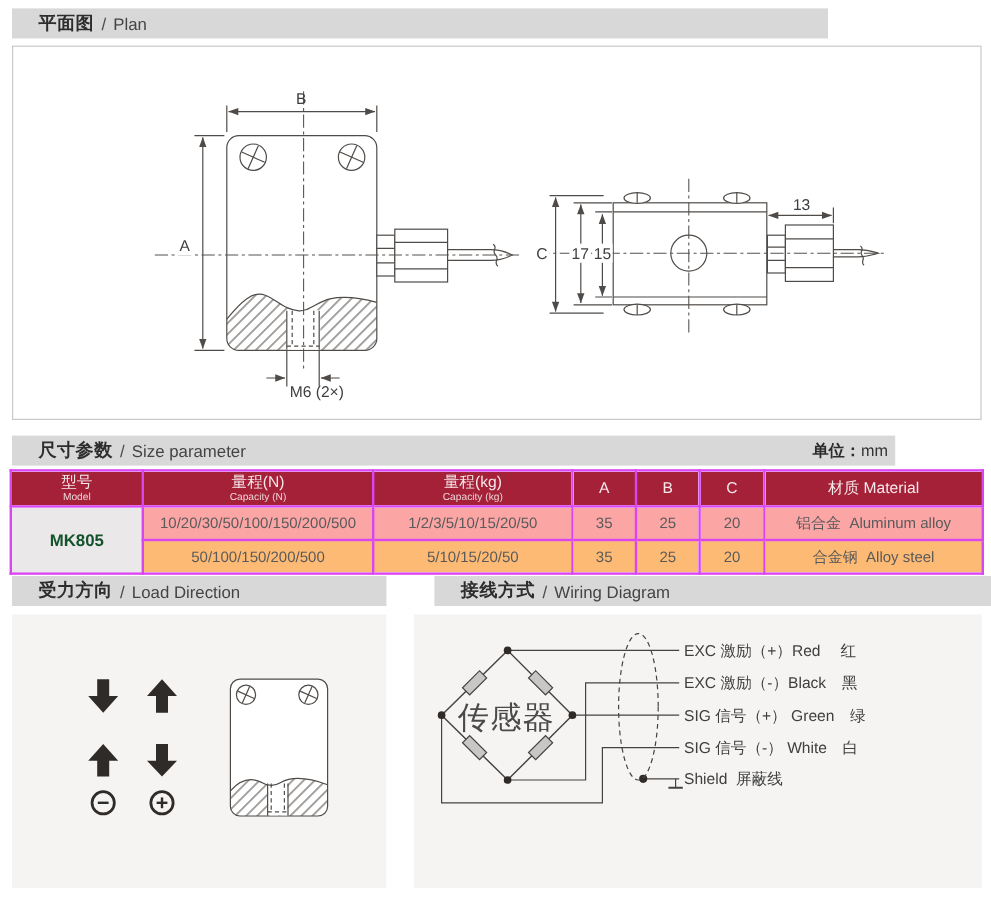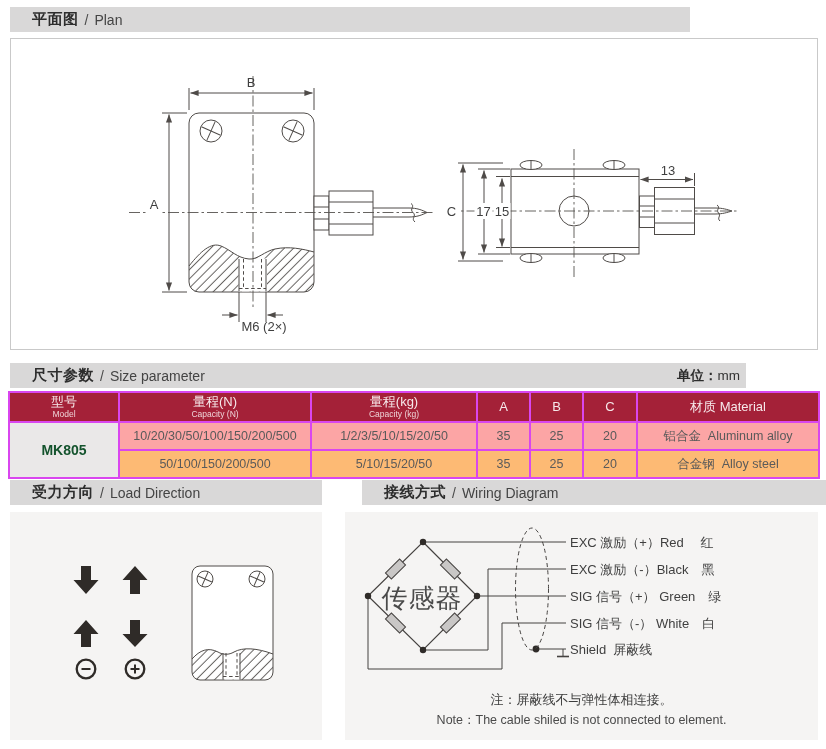--- a/index.html
+++ b/index.html
@@ -329,19 +329,15 @@
         <line x1="212" y1="144.5" x2="224" y2="144.5" stroke-width="1.6"></line>
       </g>
       <ellipse cx="187" cy="77" rx="16.5" ry="61" fill="none" stroke="#454240" stroke-dasharray="4 3.2"></ellipse>
       <text x="77" y="95" text-anchor="middle" font-size="26" letter-spacing="1" fill="#4a4a4a">传感器</text>
       <text class="wl" x="225" y="34.5">EXC 激励（+）Red　 红</text>
       <text class="wl" x="225" y="61.5">EXC 激励（-）Black　黑</text>
       <text class="wl" x="225" y="88.5">SIG 信号（+） Green　绿</text>
       <text class="wl" x="225" y="115.5">SIG 信号（-） White　白</text>
       <text class="wl" x="225" y="141.5">Shield&nbsp; 屏蔽线</text>
     </svg>
-    <div class="notes">
-      <div>注：屏蔽线不与弹性体相连接。</div>
-      <div class="note-en">Note：The cable shiled is not connected to element.</div>
-    </div>
   </div>
 
 </div>
 
 </body></html>

